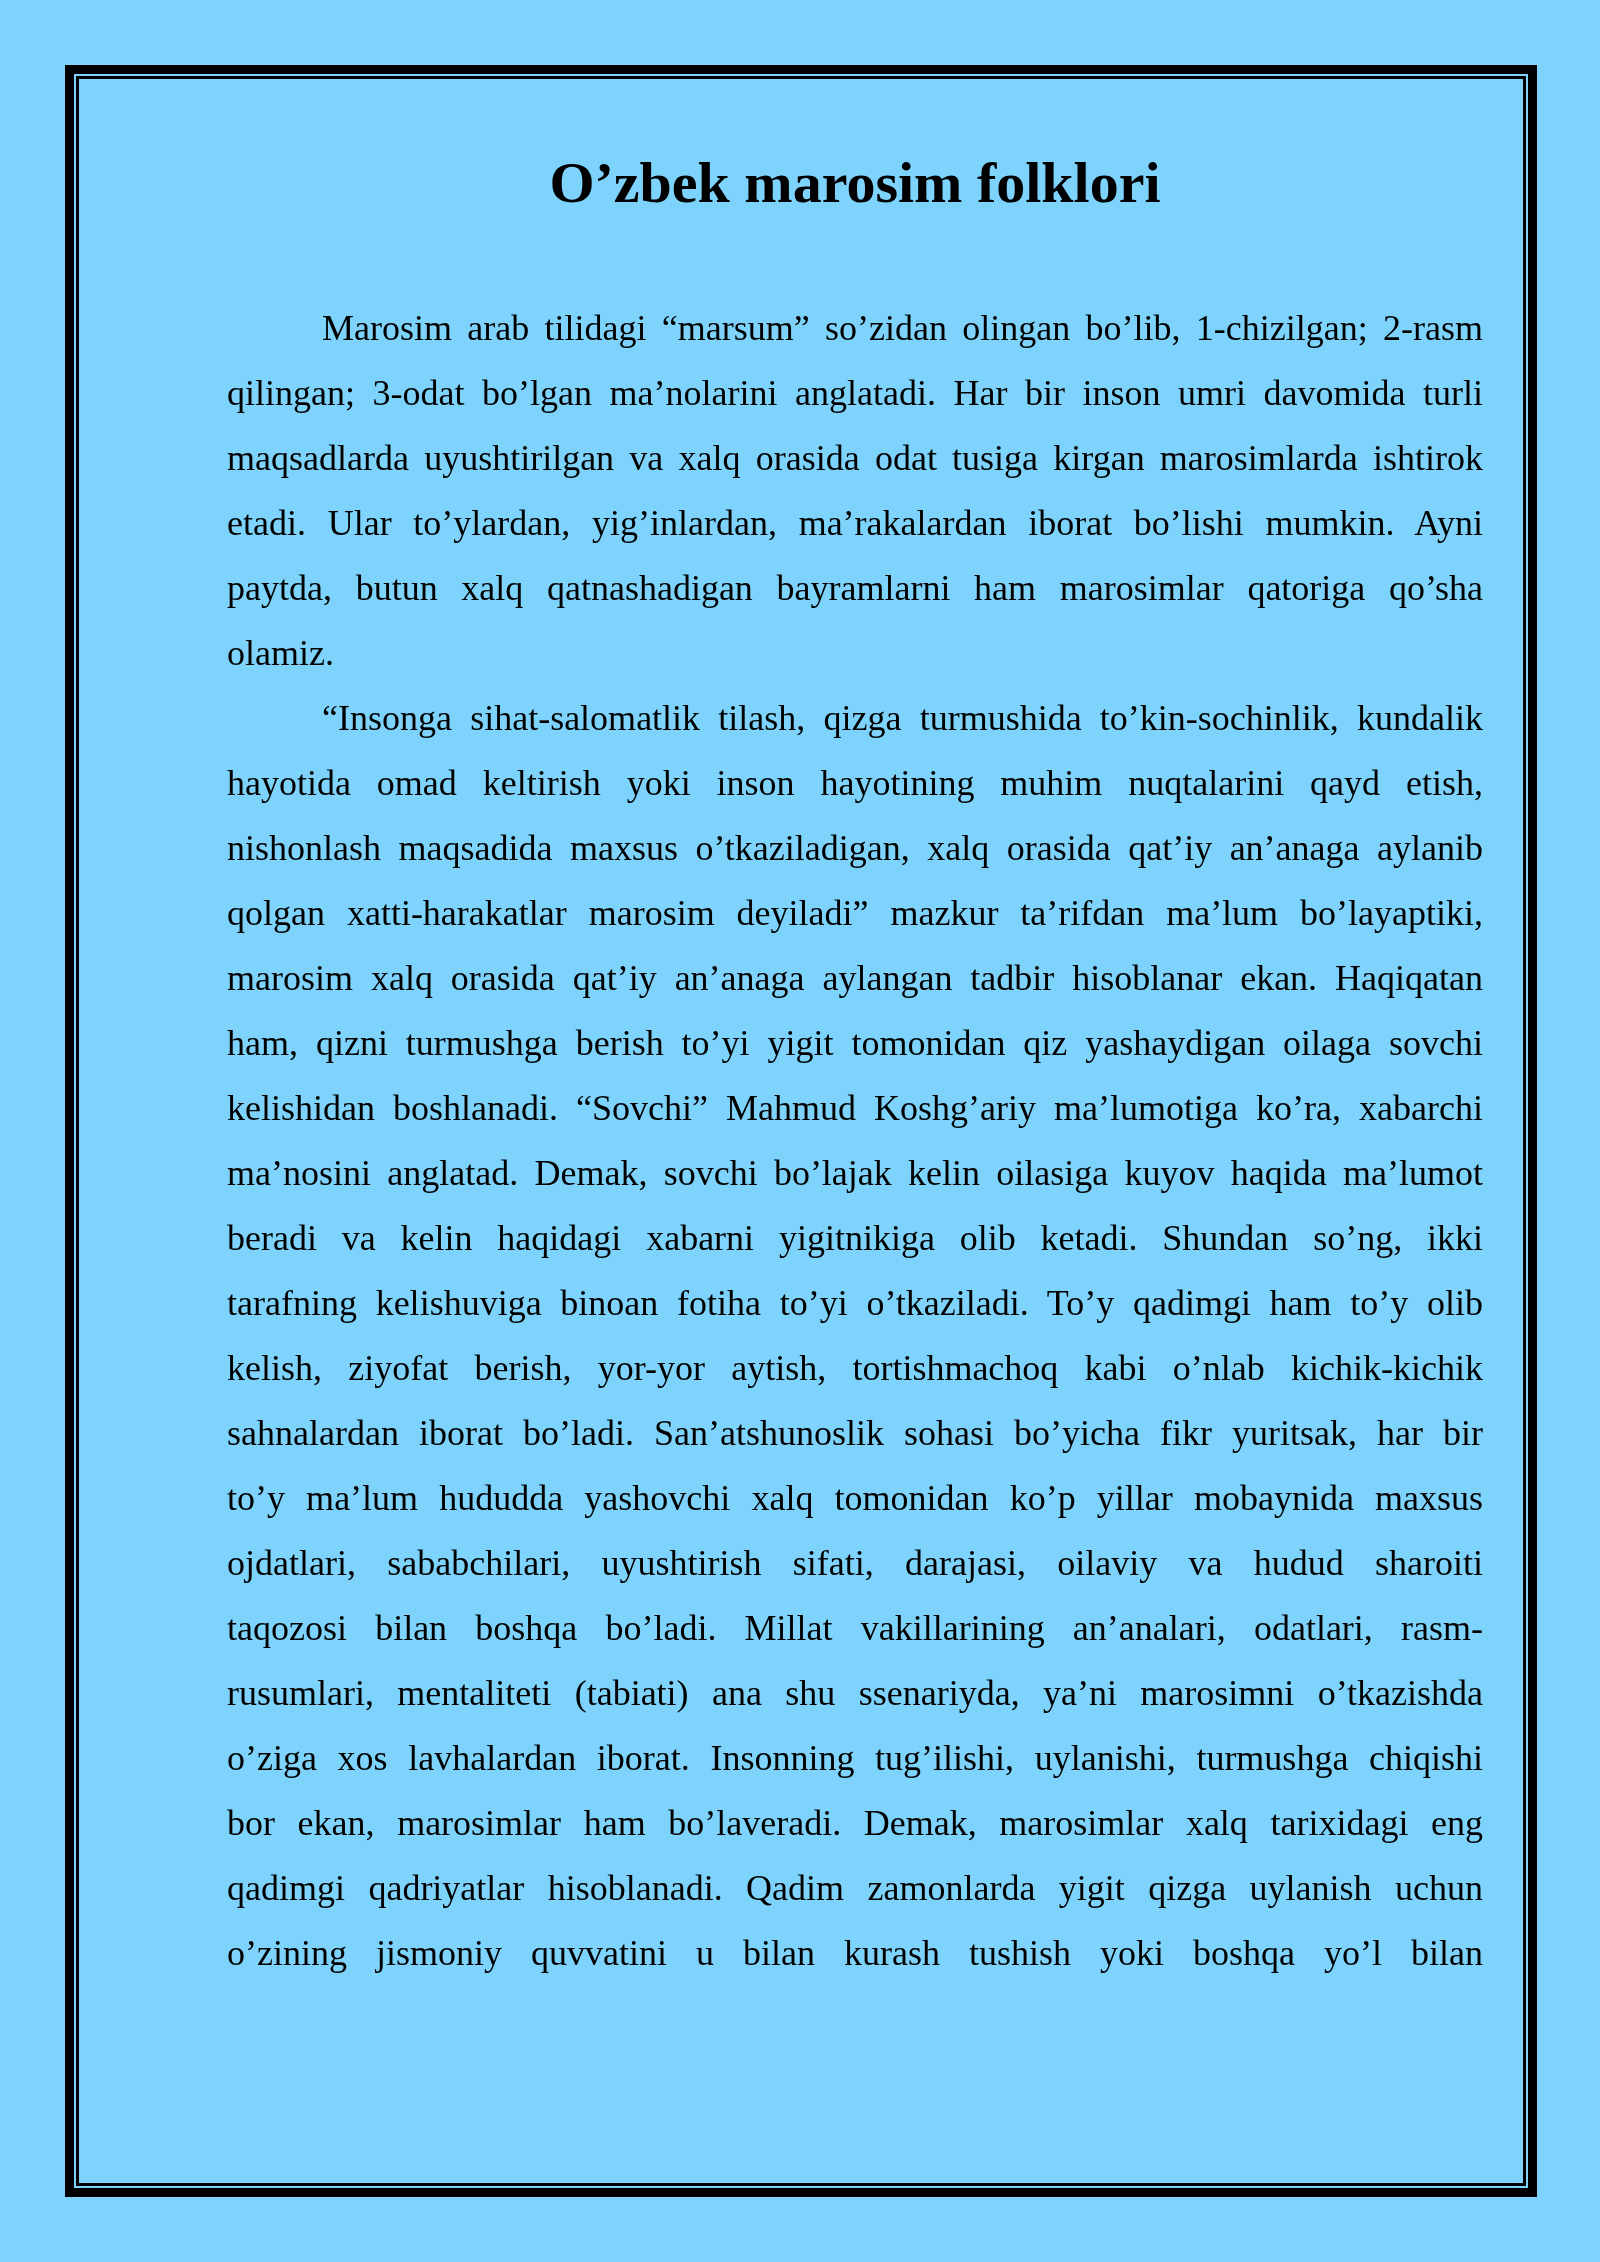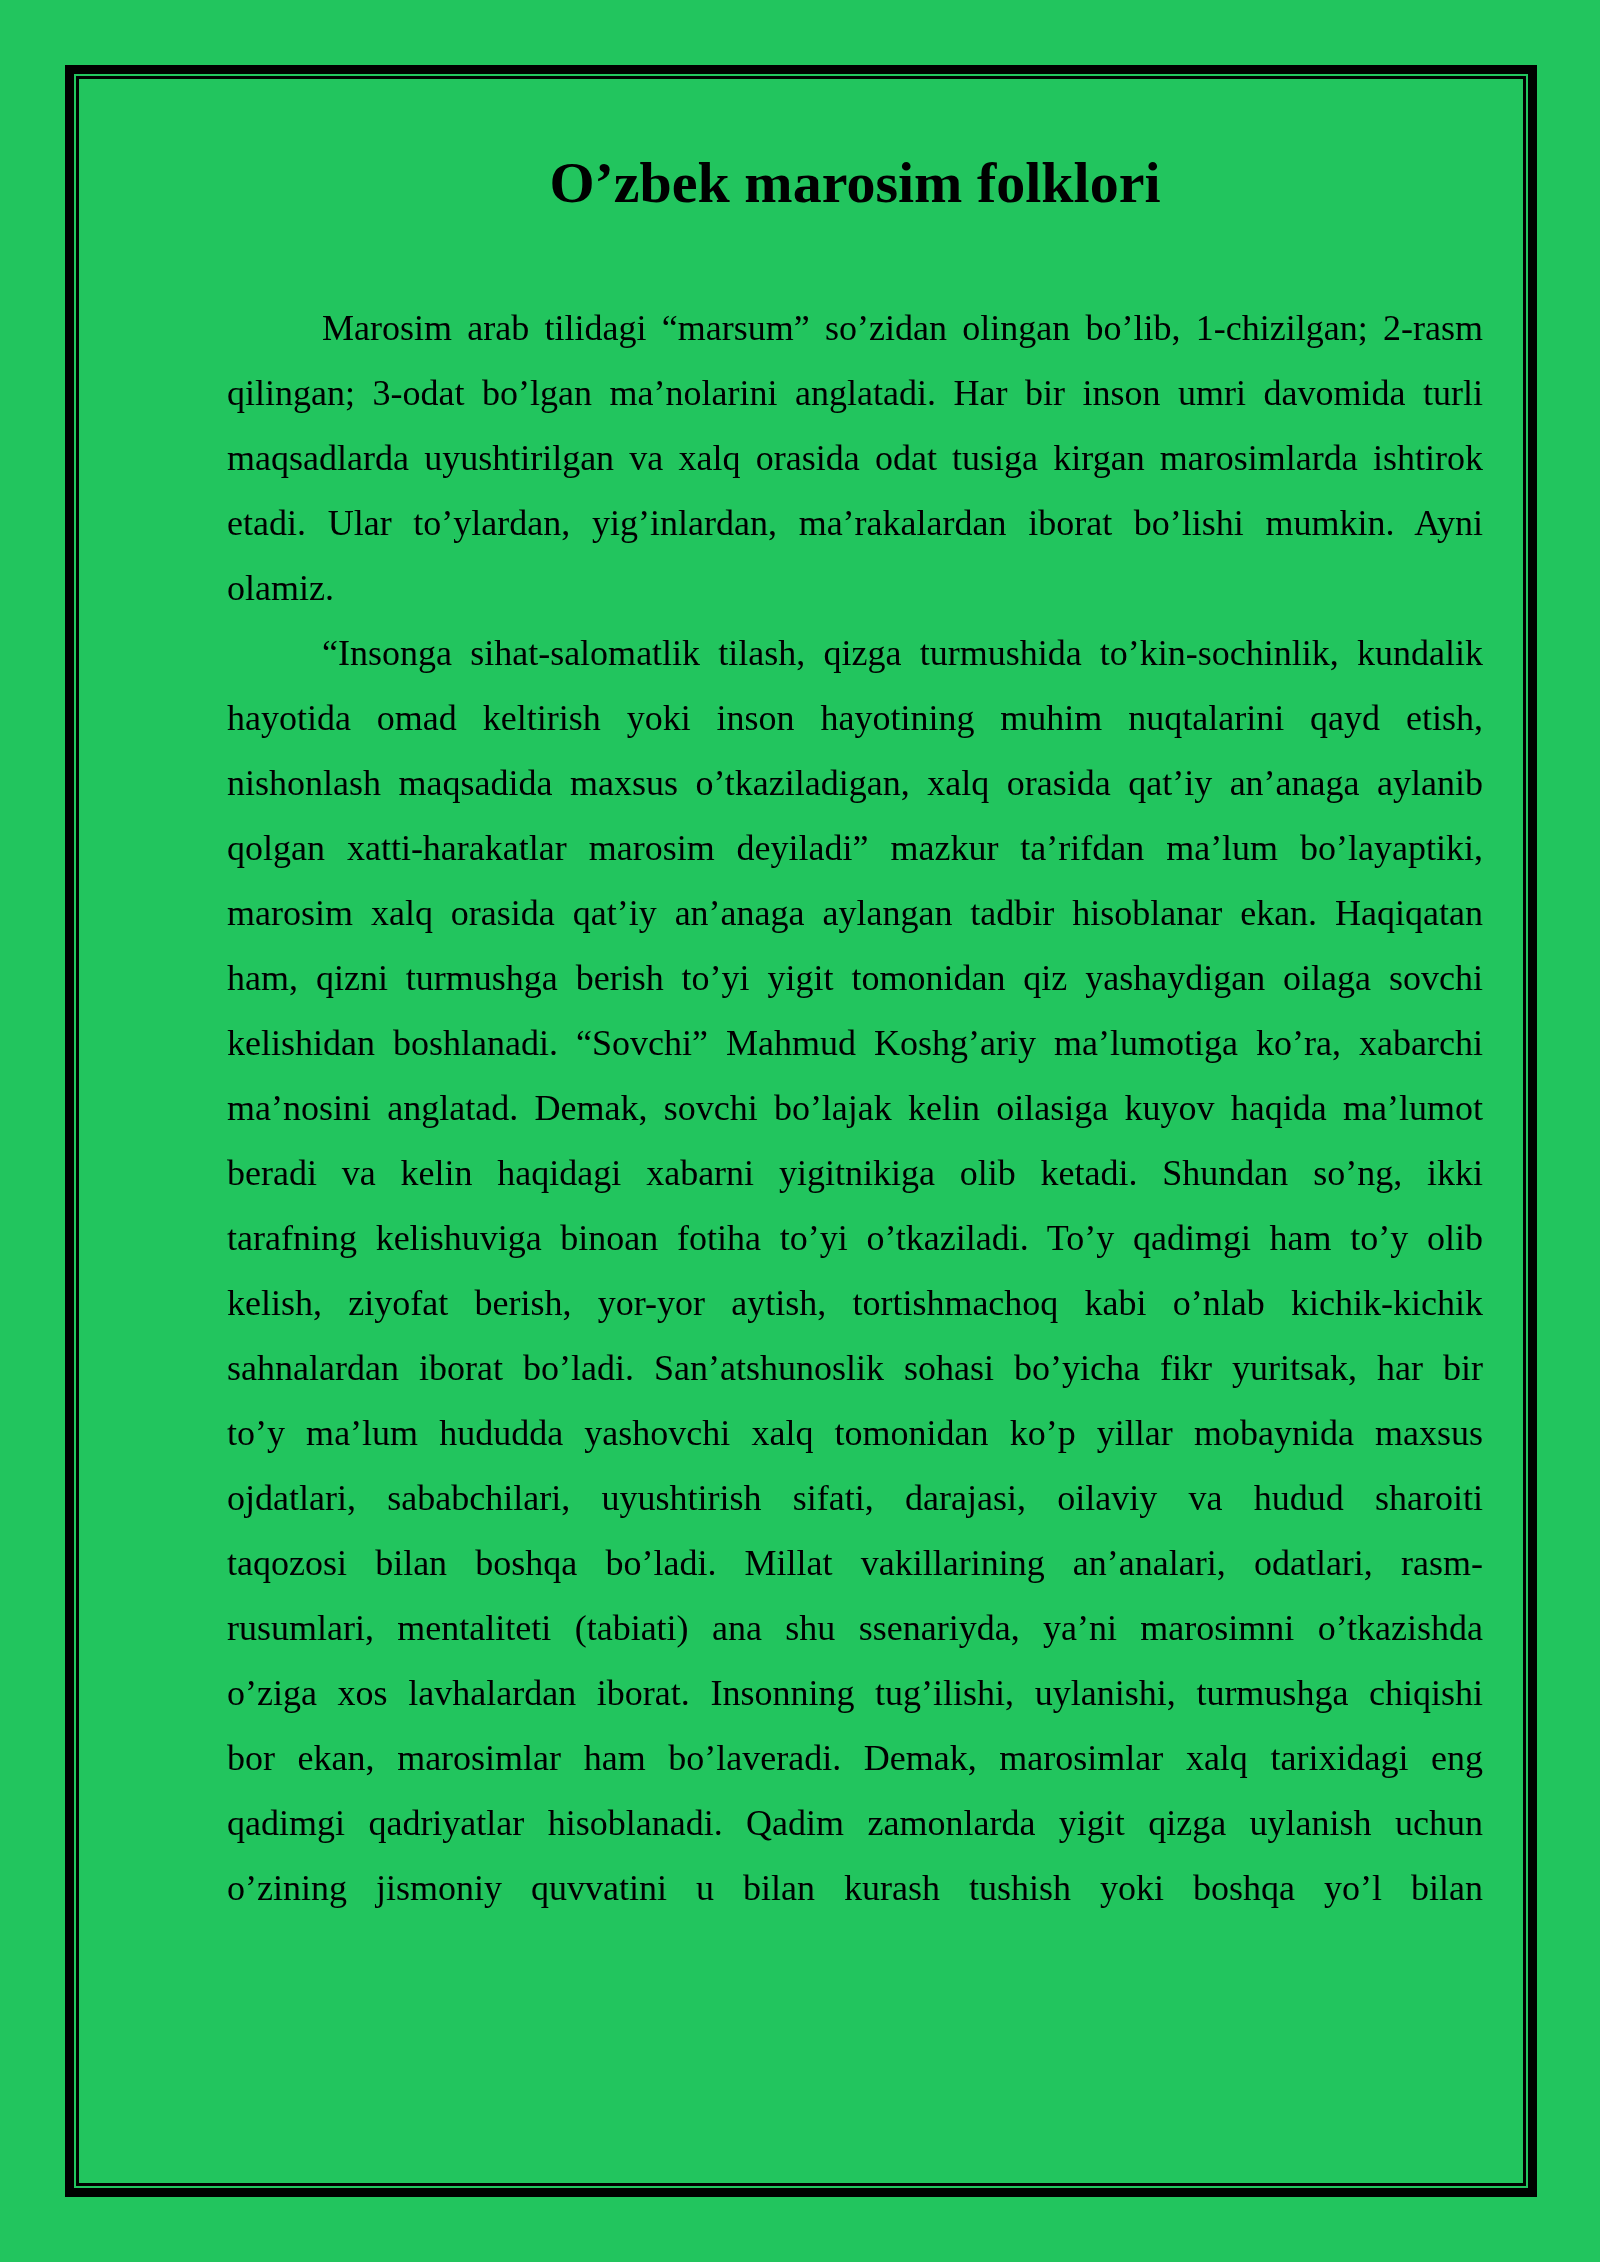--- a/index.html
+++ b/index.html
@@ -4,21 +4,21 @@
 <style>
   html, body {
     margin: 0;
     padding: 0;
     background: #ffffff;
   }
   .page {
     position: relative;
     width: 1600px;
     height: 2262px;
-    background: #22c55e;
+    background: #7dd3fc;
     overflow: hidden;
     font-family: "Liberation Serif", "DejaVu Serif", serif;
     color: #000000;
   }
   
   .frame-outer {
     position: absolute;
     left: 65px;
     top: 65px;
     right: 63px;
@@ -83,20 +83,21 @@
   <div class="frame-inner"></div>
 
   <div class="doc-title">O’zbek marosim folklori</div>
 
   <div class="body-text">
 
     <div class="tl ind">Marosim arab tilidagi “marsum” so’zidan olingan bo’lib, 1-chizilgan; 2-rasm</div>
     <div class="tl">qilingan; 3-odat bo’lgan ma’nolarini anglatadi. Har bir inson umri davomida turli</div>
     <div class="tl">maqsadlarda uyushtirilgan va xalq orasida odat tusiga kirgan marosimlarda ishtirok</div>
     <div class="tl">etadi. Ular to’ylardan, yig’inlardan, ma’rakalardan iborat bo’lishi mumkin. Ayni</div>
+    <div class="tl">paytda, butun xalq qatnashadigan bayramlarni ham marosimlar qatoriga qo’sha</div>
     <div class="tl end">olamiz.</div>
 
     <div class="tl ind">“Insonga sihat-salomatlik tilash, qizga turmushida to’kin-sochinlik, kundalik</div>
     <div class="tl">hayotida omad keltirish yoki inson hayotining muhim nuqtalarini qayd etish,</div>
     <div class="tl">nishonlash maqsadida maxsus o’tkaziladigan, xalq orasida qat’iy an’anaga aylanib</div>
     <div class="tl">qolgan xatti-harakatlar marosim deyiladi” mazkur ta’rifdan ma’lum bo’layaptiki,</div>
     <div class="tl">marosim xalq orasida qat’iy an’anaga aylangan tadbir hisoblanar ekan. Haqiqatan</div>
     <div class="tl">ham, qizni turmushga berish to’yi yigit tomonidan qiz yashaydigan oilaga sovchi</div>
     <div class="tl">kelishidan boshlanadi. “Sovchi” Mahmud Koshg’ariy ma’lumotiga ko’ra, xabarchi</div>
     <div class="tl">ma’nosini anglatad. Demak, sovchi bo’lajak kelin oilasiga kuyov haqida ma’lumot</div>

